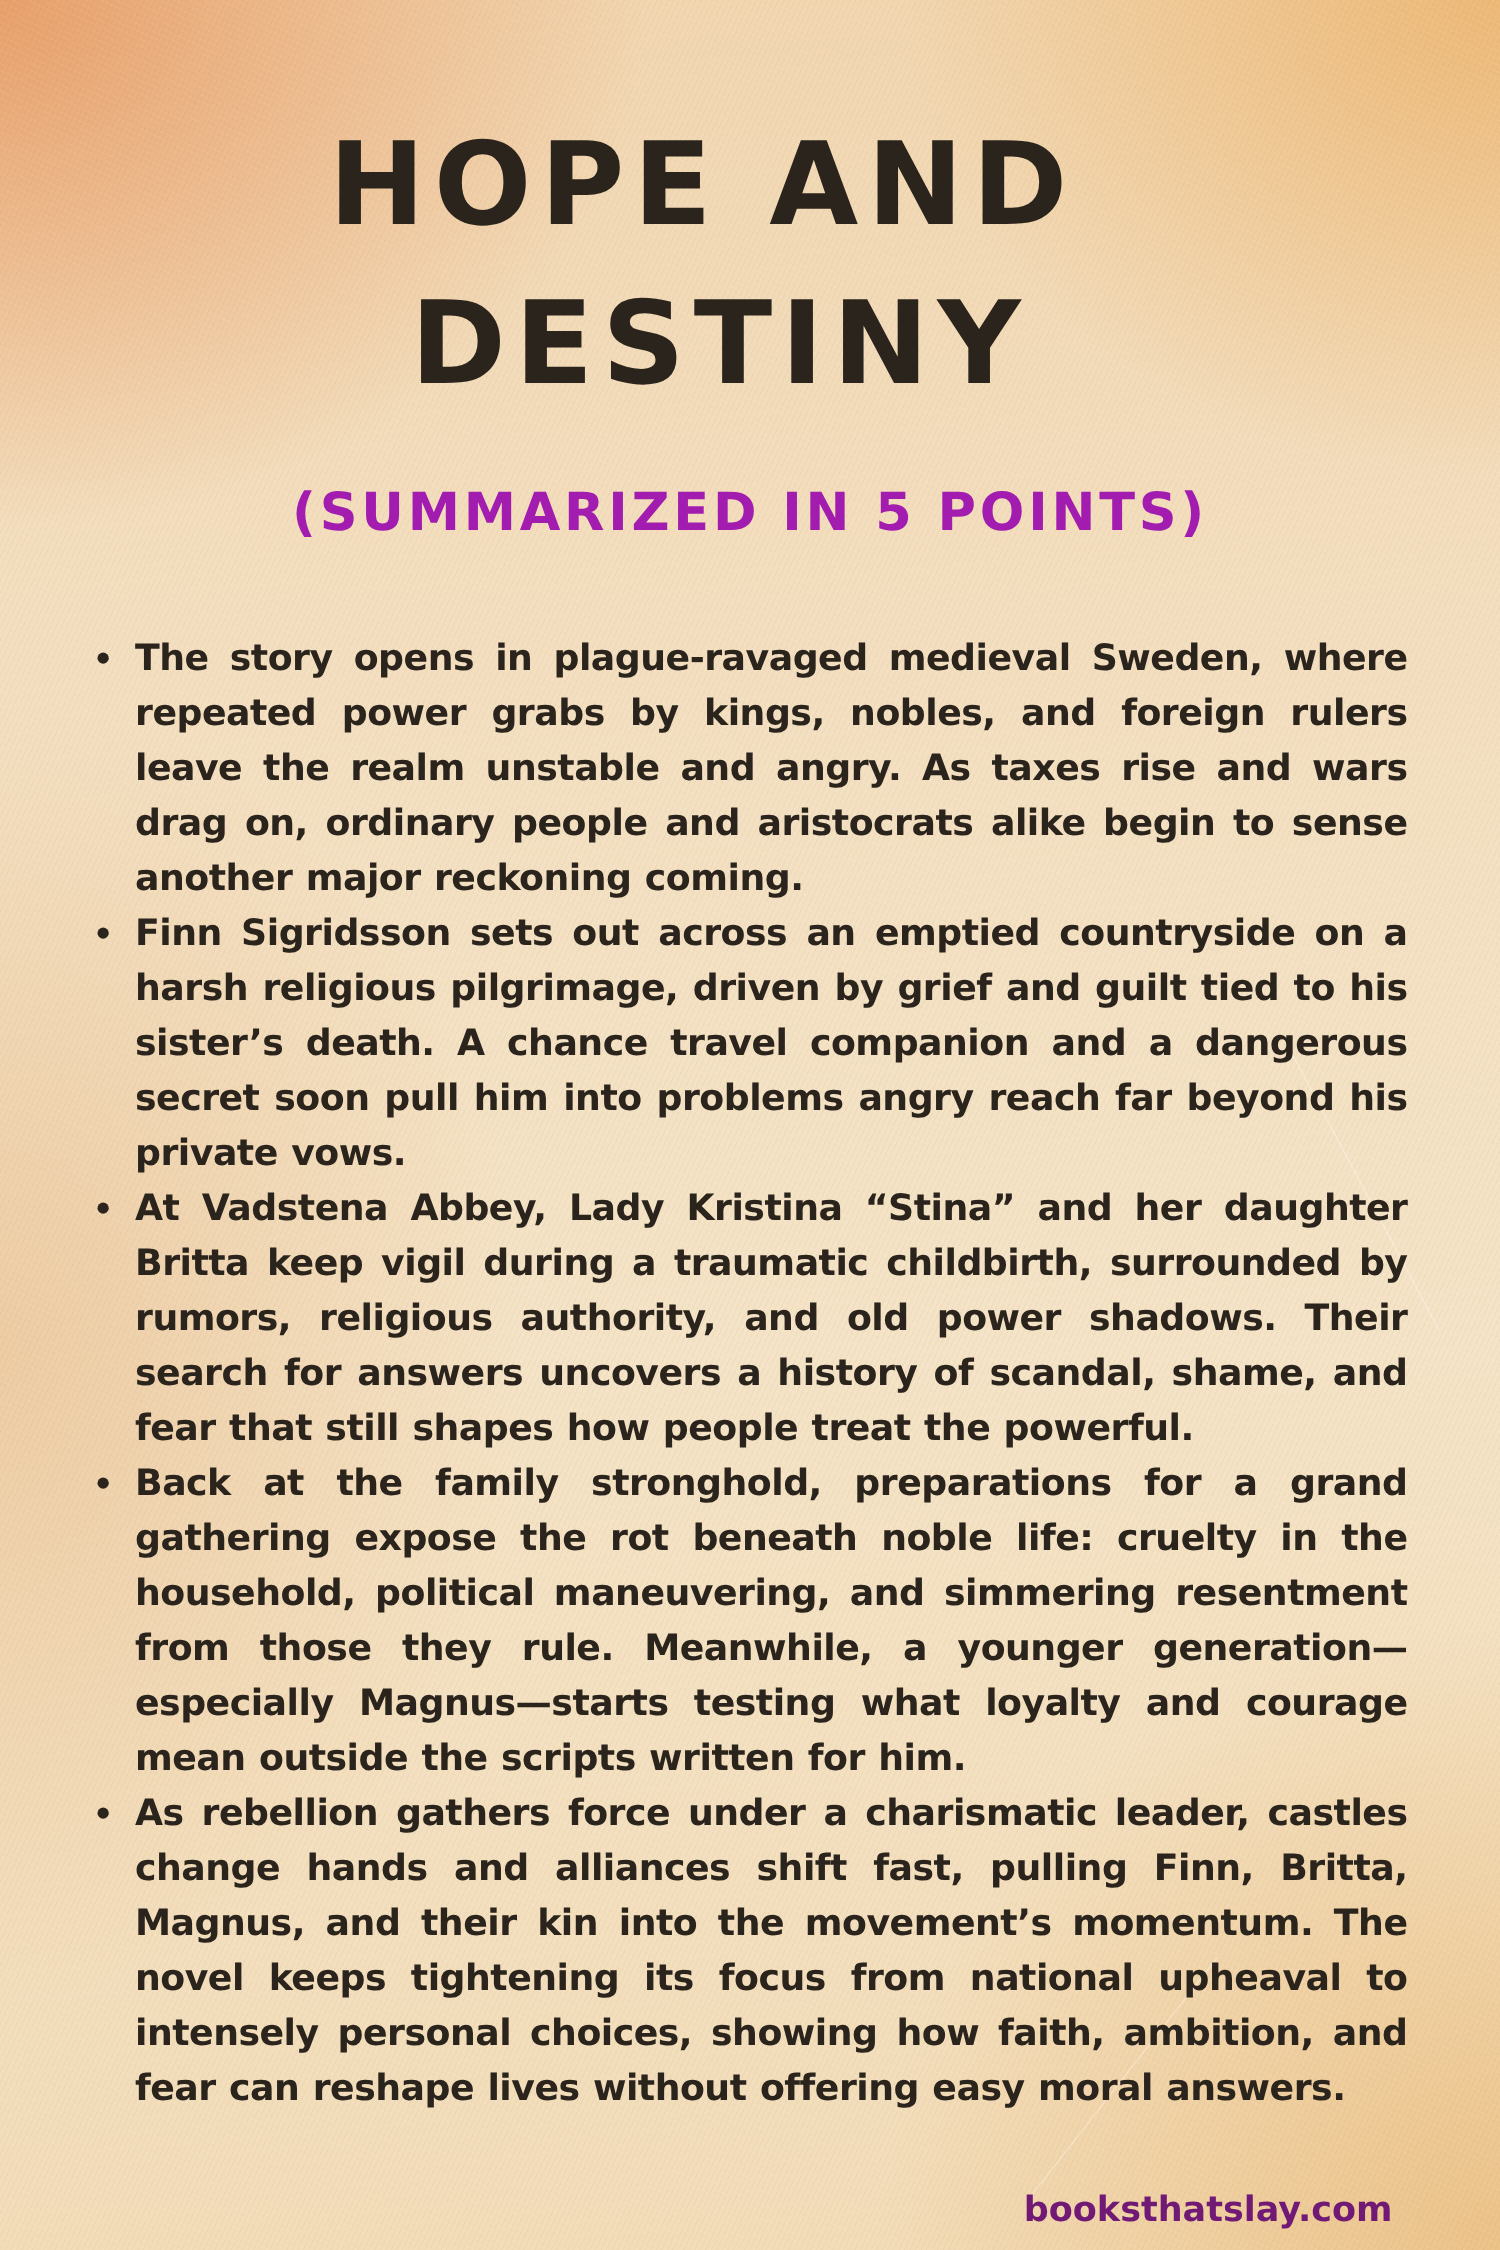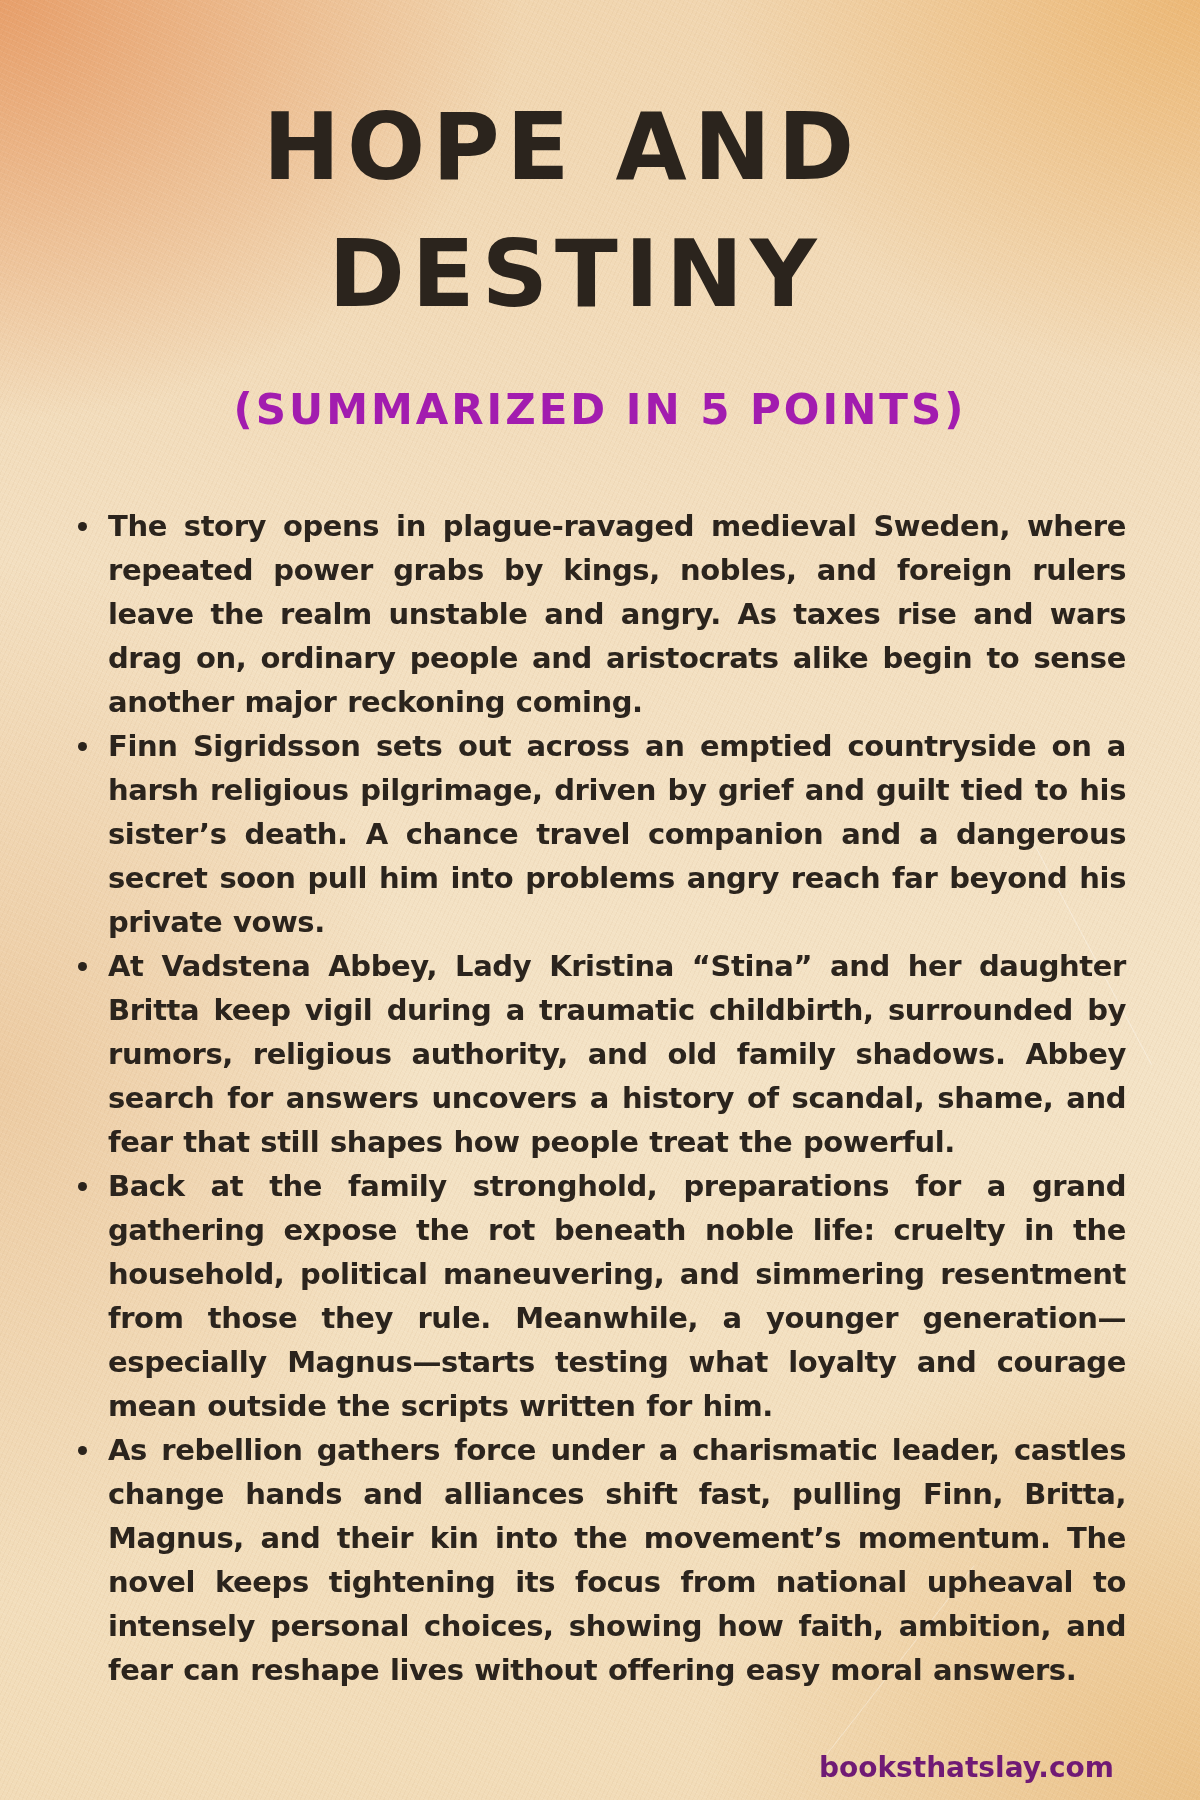--- a/index.html
+++ b/index.html
@@ -100,21 +100,21 @@
   <li class="point">
     <span class="bullet"></span>
     <span>The story opens in plague-ravaged medieval Sweden, where repeated power grabs by kings, nobles, and foreign rulers leave the realm unstable and angry. As taxes rise and wars drag on, ordinary people and aristocrats alike begin to sense another major reckoning coming.</span>
   </li>
   <li class="point">
     <span class="bullet"></span>
     <span>Finn Sigridsson sets out across an emptied countryside on a harsh religious pilgrimage, driven by grief and guilt tied to his sister’s death. A chance travel companion and a dangerous secret soon pull him into problems angry reach far beyond his private vows.</span>
   </li>
   <li class="point">
     <span class="bullet"></span>
-    <span>At Vadstena Abbey, Lady Kristina “Stina” and her daughter Britta keep vigil during a traumatic childbirth, surrounded by rumors, religious authority, and old family shadows. Abbey search for answers uncovers a history of scandal, shame, and fear that still shapes how people treat the powerful.</span>
+    <span>At Vadstena Abbey, Lady Kristina “Stina” and her daughter Britta keep vigil during a traumatic childbirth, surrounded by rumors, religious authority, and old power shadows. Their search for answers uncovers a history of scandal, shame, and fear that still shapes how people treat the powerful.</span>
   </li>
   <li class="point">
     <span class="bullet"></span>
     <span>Back at the family stronghold, preparations for a grand gathering expose the rot beneath noble life: cruelty in the household, political maneuvering, and simmering resentment from those they rule. Meanwhile, a younger generation—especially Magnus—starts testing what loyalty and courage mean outside the scripts written for him.</span>
   </li>
   <li class="point">
     <span class="bullet"></span>
     <span>As rebellion gathers force under a charismatic leader, castles change hands and alliances shift fast, pulling Finn, Britta, Magnus, and their kin into the movement’s momentum. The novel keeps tightening its focus from national upheaval to intensely personal choices, showing how faith, ambition, and fear can reshape lives without offering easy moral answers.</span>
   </li>
 </ul>

